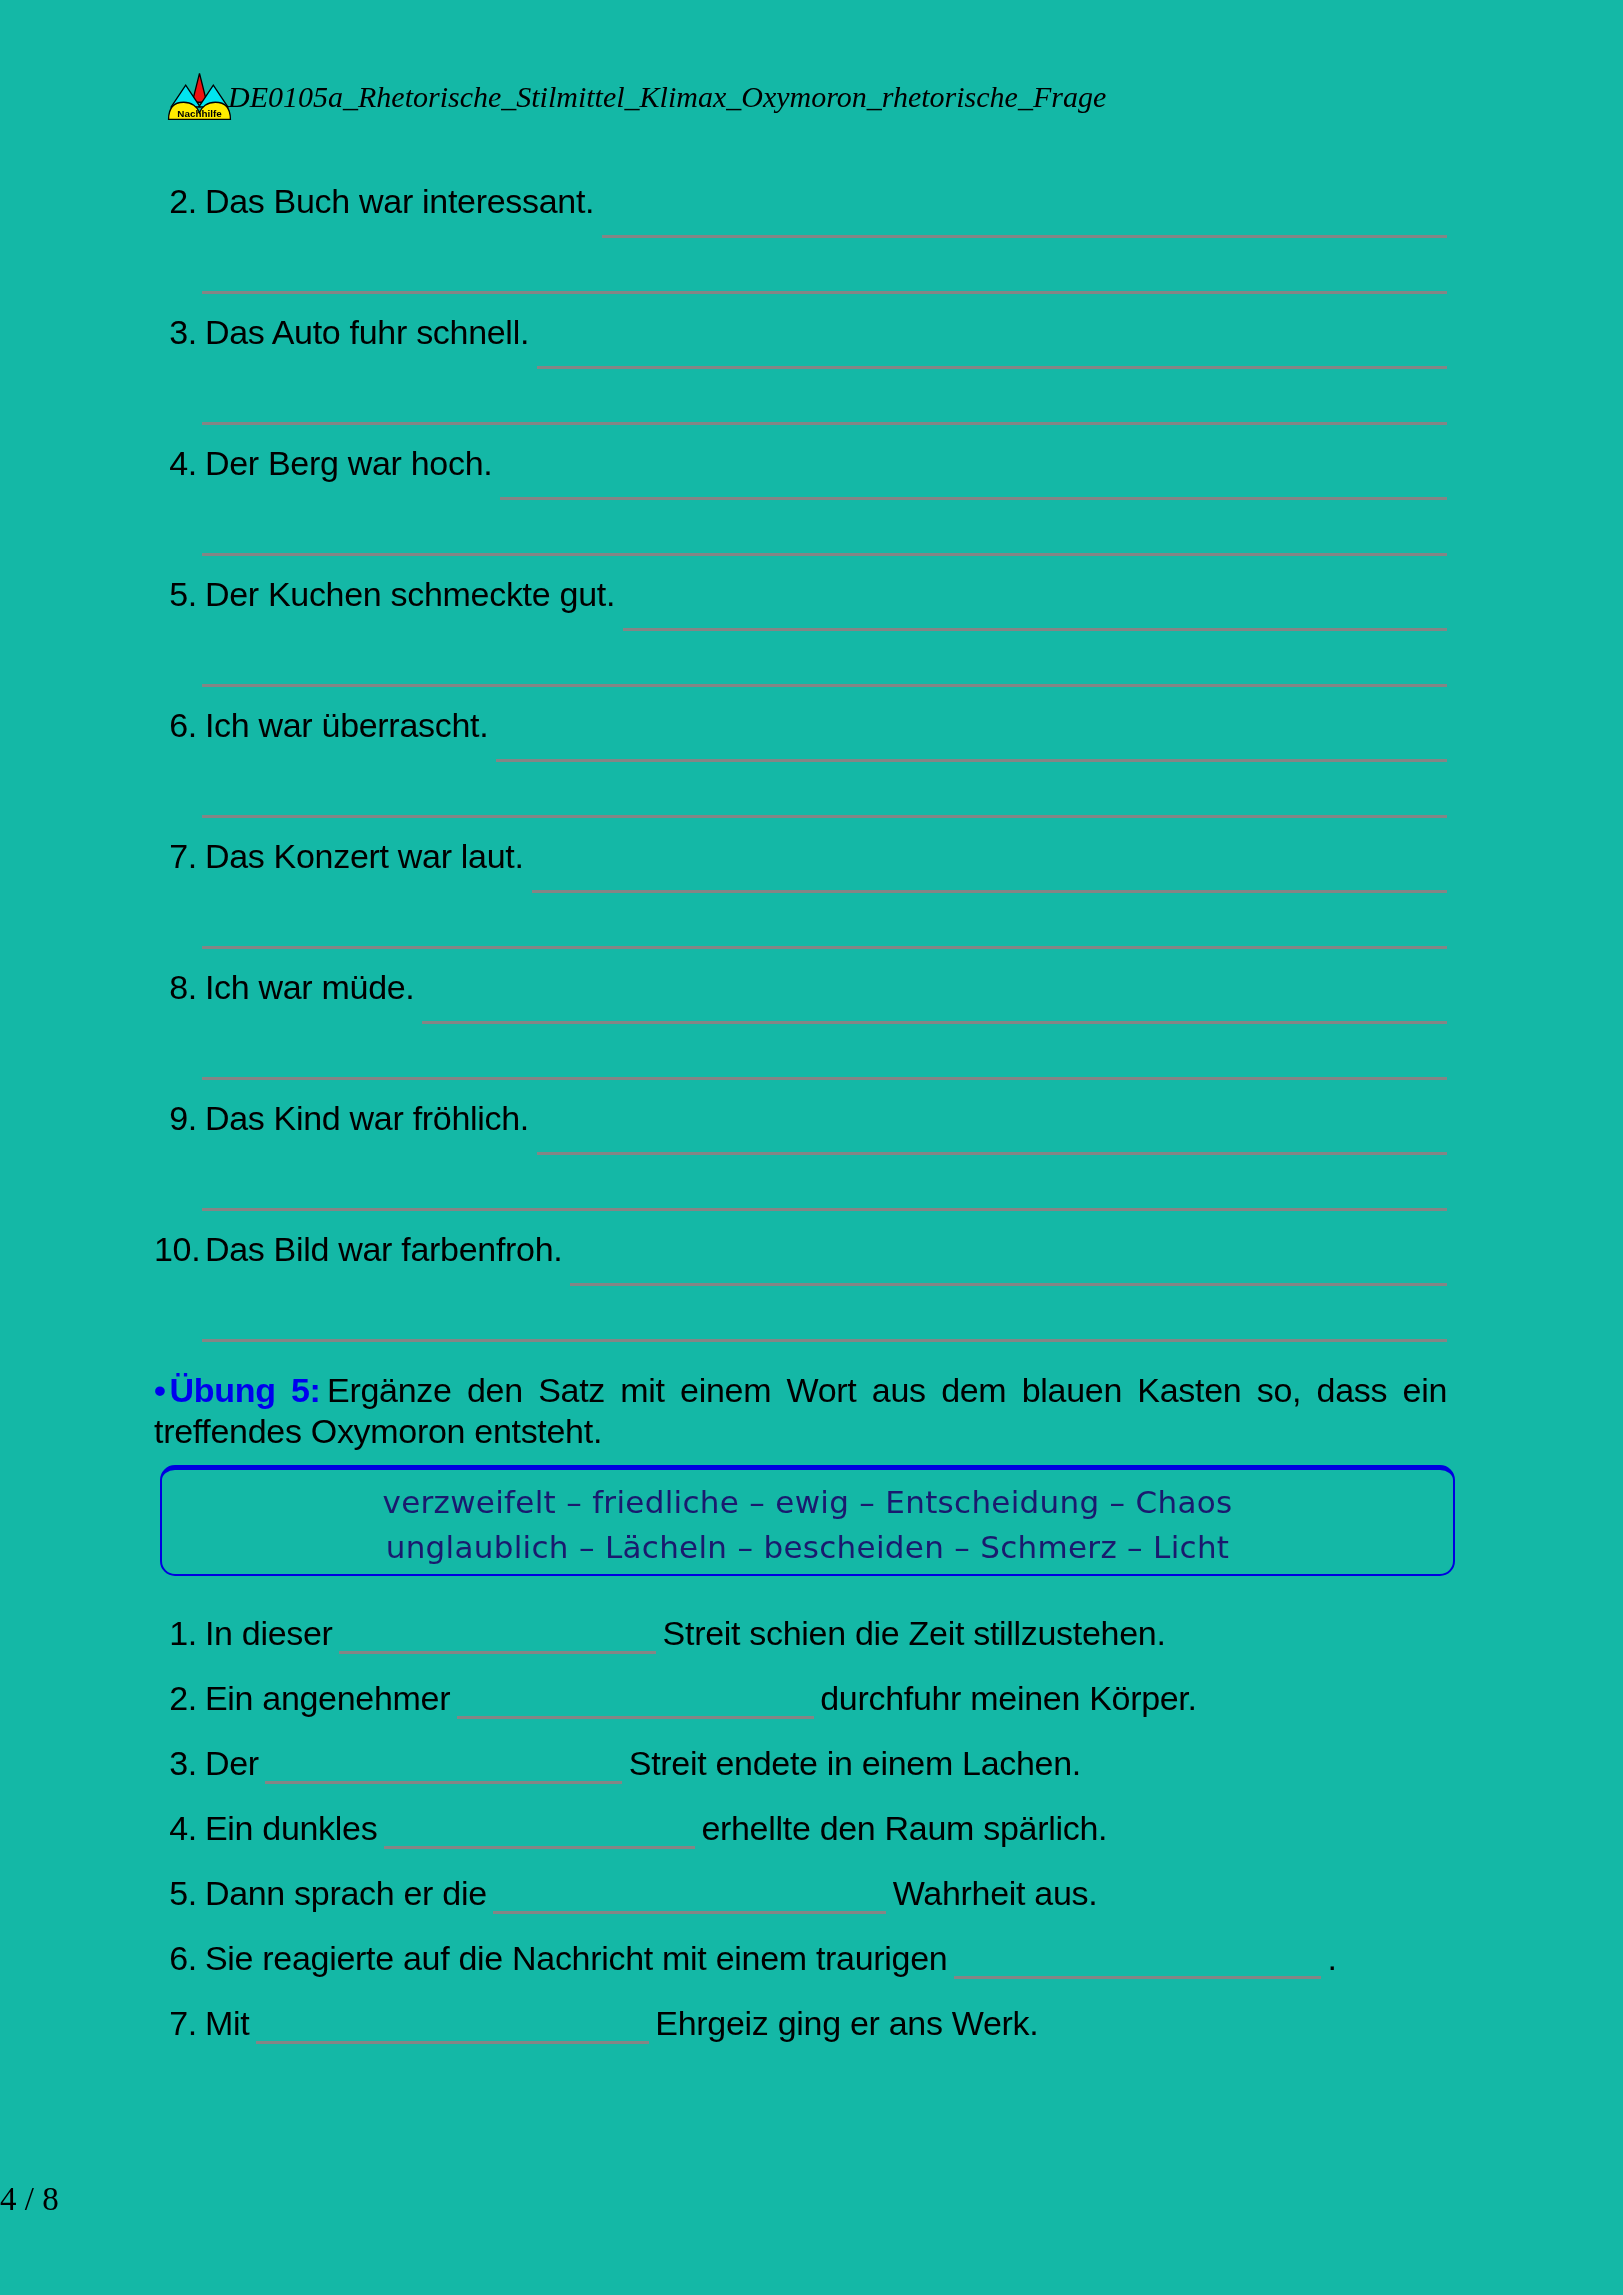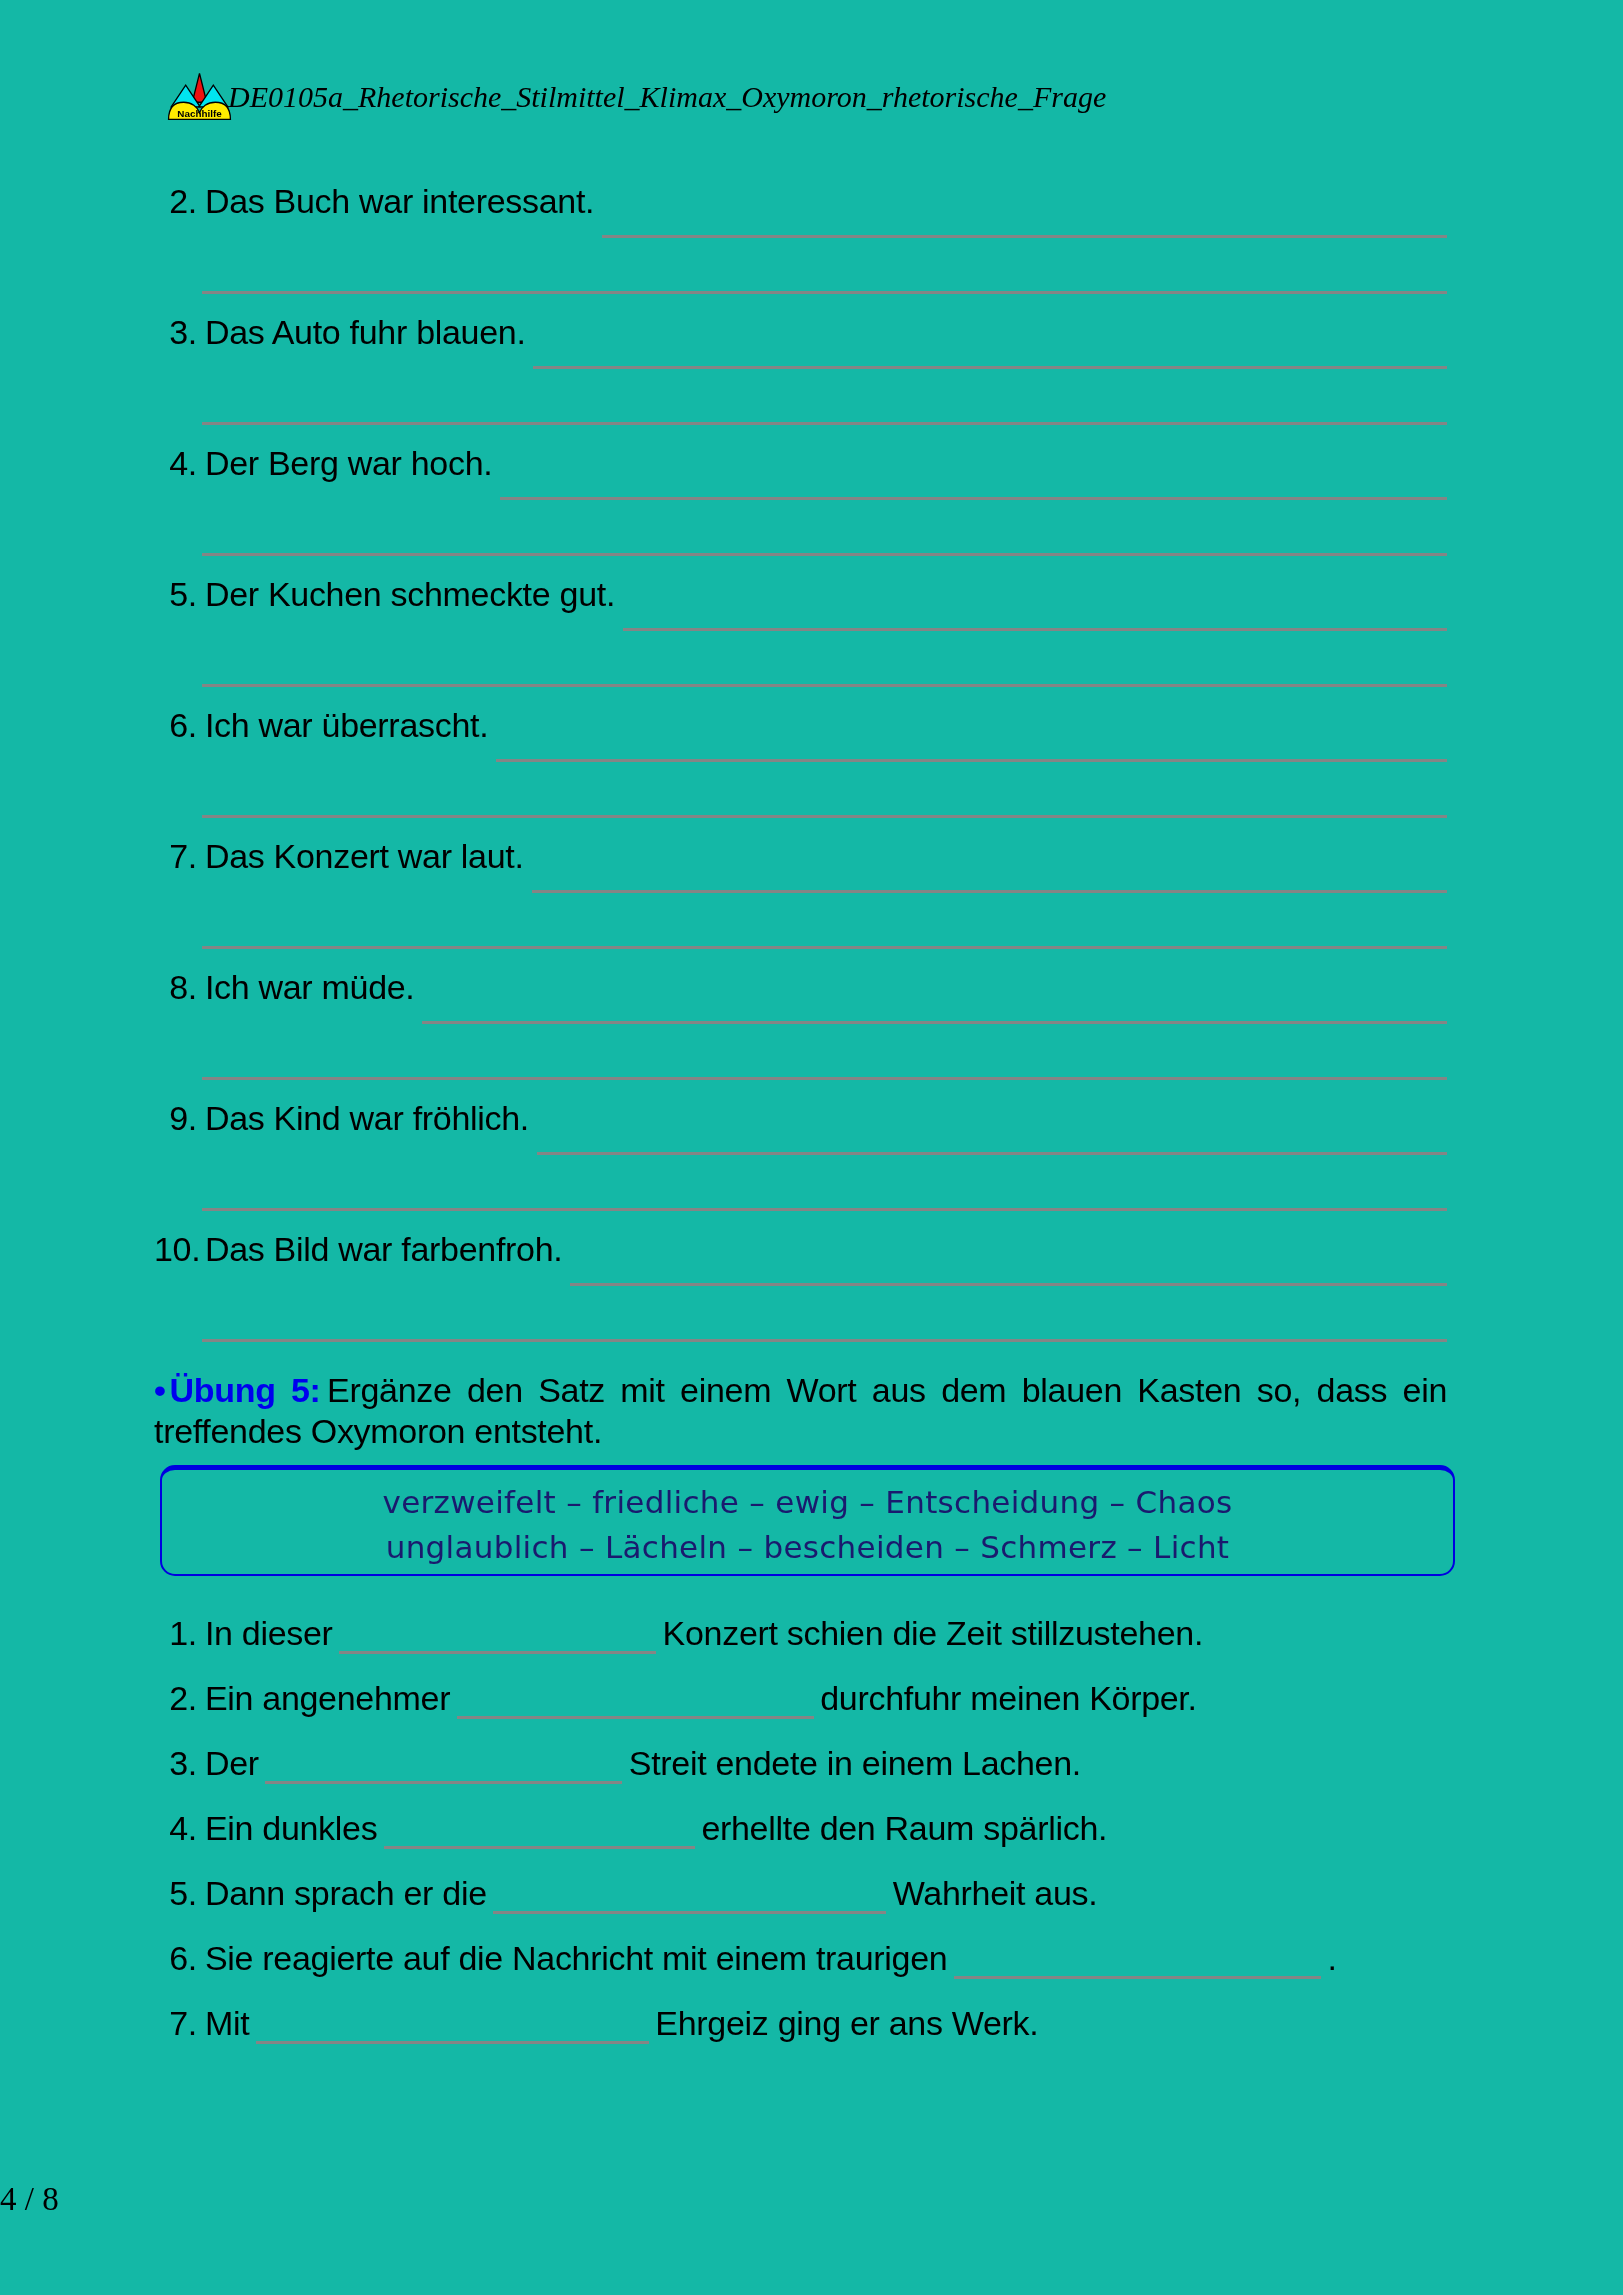--- a/index.html
+++ b/index.html
@@ -102,21 +102,21 @@
           <span class="num">2.</span>
           <span class="sentence">Das Buch war interessant.</span>
           <span class="fill-line"></span>
         </div>
       <div class="row-b"></div>
     </div>
 
     <div class="ex1-item">
       <div class="row-a">
           <span class="num">3.</span>
-          <span class="sentence">Das Auto fuhr blauen.</span>
+          <span class="sentence">Das Auto fuhr schnell.</span>
           <span class="fill-line"></span>
         </div>
       <div class="row-b"></div>
     </div>
 
     <div class="ex1-item">
       <div class="row-a">
           <span class="num">4.</span>
           <span class="sentence">Der Berg war hoch.</span>
           <span class="fill-line"></span>
@@ -185,21 +185,21 @@
   </div>
 
   <div class="word-box">
     <div>verzweifelt – friedliche – ewig – Entscheidung – Chaos</div>
     <div>unglaublich – Lächeln – bescheiden – Schmerz – Licht</div>
   </div>
 
   <div class="ex2">
 
     <div class="ex2-item">
-      <span class="num">1.</span><span class="ex2-txt"><span>In dieser</span><span class="blank" style="width:317px"></span><span>Konzert schien die Zeit stillzustehen.</span></span>
+      <span class="num">1.</span><span class="ex2-txt"><span>In dieser</span><span class="blank" style="width:317px"></span><span>Streit schien die Zeit stillzustehen.</span></span>
     </div>
 
     <div class="ex2-item">
       <span class="num">2.</span><span class="ex2-txt"><span>Ein angenehmer</span><span class="blank" style="width:357px"></span><span>durchfuhr meinen Körper.</span></span>
     </div>
 
     <div class="ex2-item">
       <span class="num">3.</span><span class="ex2-txt"><span>Der</span><span class="blank" style="width:357px"></span><span>Streit endete in einem Lachen.</span></span>
     </div>
 

